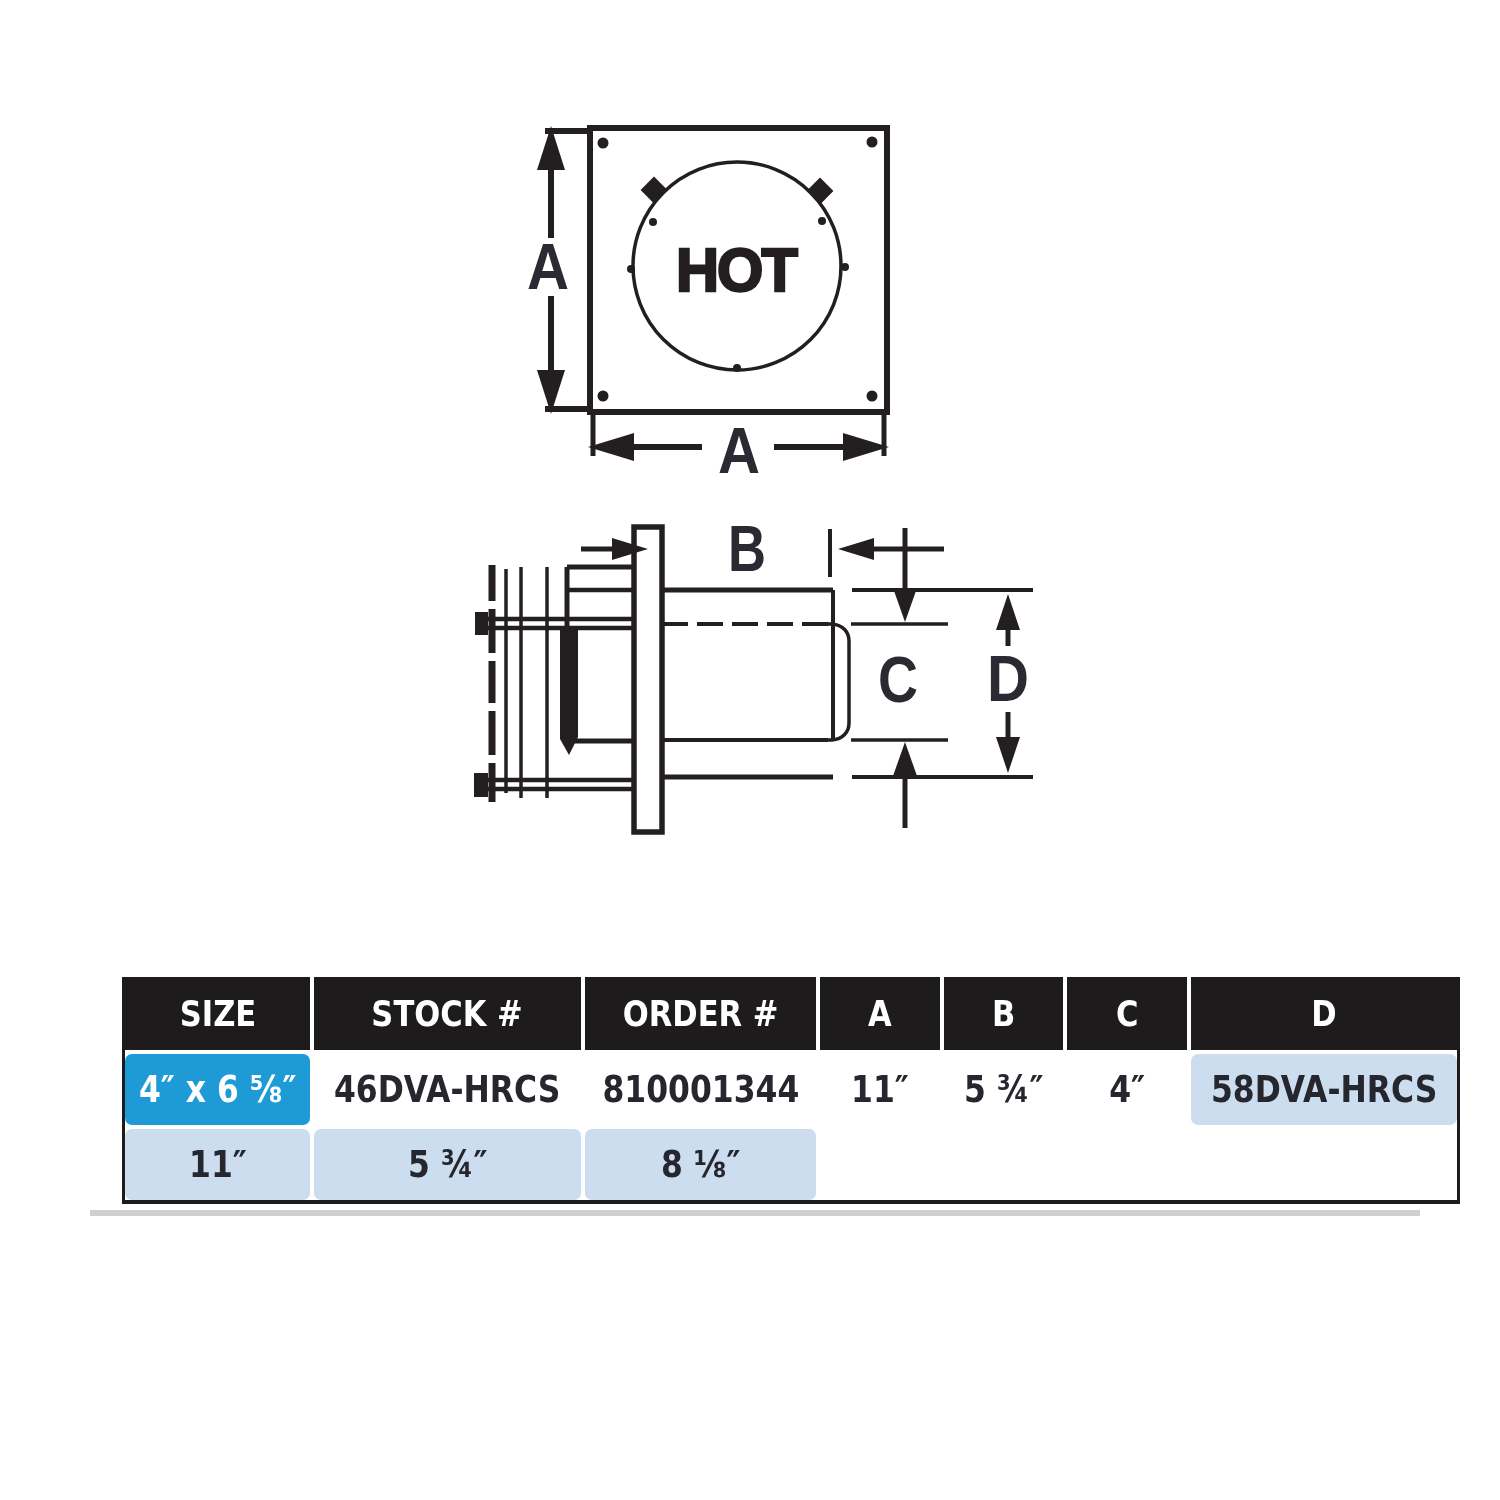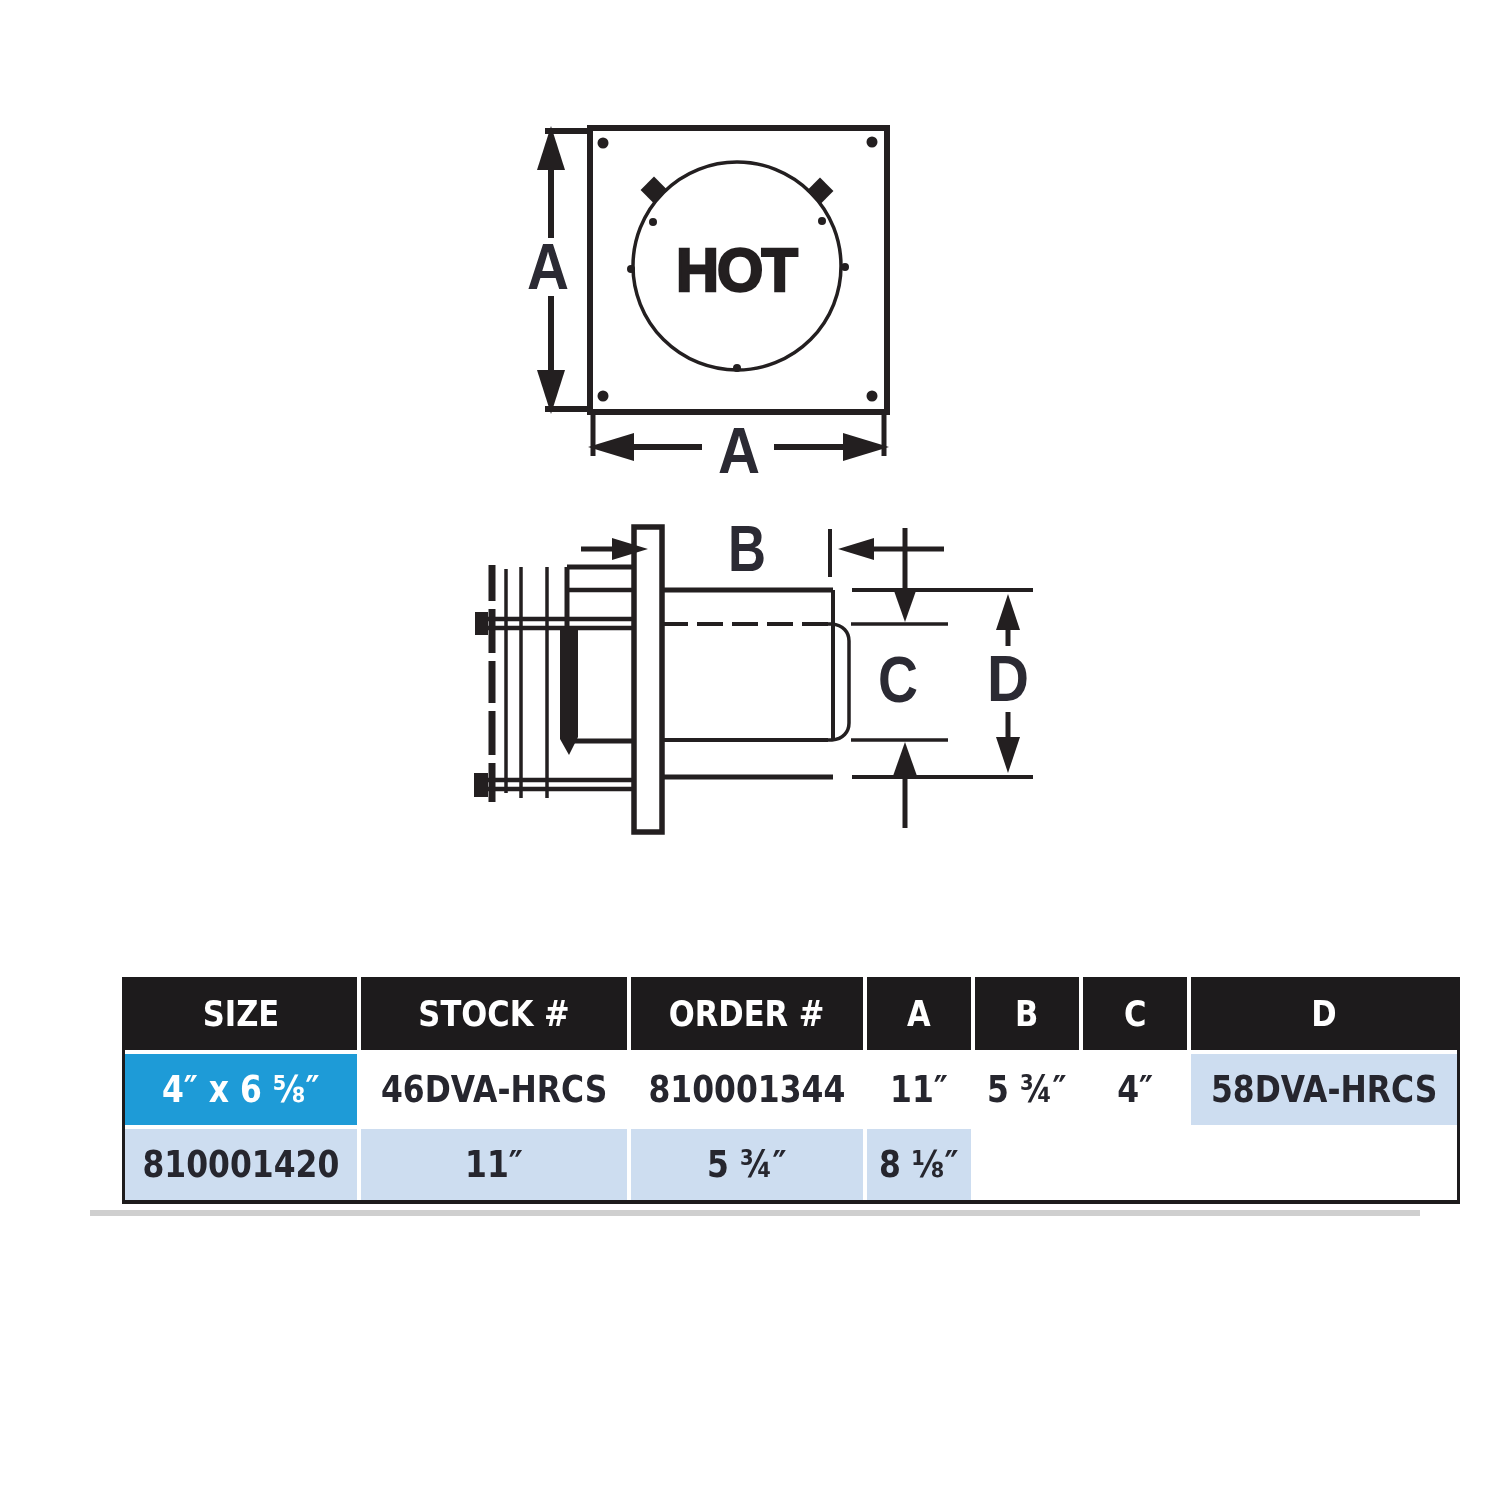--- a/index.html
+++ b/index.html
@@ -26,21 +26,21 @@
     border-left:3px solid var(--header-bg,#1d1b1c);
     border-right:3px solid var(--header-bg,#1d1b1c);
     border-bottom:4px solid var(--header-bg,#1d1b1c);
     margin-left:40px;
   }
   .th,.td{
     display:flex;align-items:center;justify-content:center;
     font-family:"DejaVu Sans","Liberation Sans",sans-serif;font-weight:bold;
   }
   .th{background:var(--header-bg,#1d1b1c);color:var(--header-text,#fff);height:73px;font-size:36px;}
-  .td{background:#ffffff;color:var(--cell-text,#26262e);height:71px;font-size:37px;}
+  .td{background:#ffffff;color:var(--cell-text,#26262e);height:71px;font-size:37px;border-radius:7px;}
   .td.col-size{background:var(--accent-blue,#1e9bd7);color:#ffffff;}
   .td.tint{background:var(--row-tint,#cdddf0);text-align:right;}
   .th span,.td span{display:inline-block;transform:scaleX(.85);white-space:nowrap;}
   .table-shadow{
     position:absolute;left:90px;top:1210px;width:1330px;height:6px;
     background:var(--shadow-gray,#cfcfcf);
   }
 </style>
 </head>
 <body>
@@ -202,23 +202,20 @@
         <span>5 ¾″</span>
       </div>
     <div class="td">
         <span>4″</span>
       </div>
 
     <div class="td tint">
         <span>58DVA-HRCS</span>
       </div>
     <div class="td tint">
-        <span>810001420</span>
-      </div>
-    <div class="td tint">
         <span>11″</span>
       </div>
     <div class="td tint">
         <span>5 ¾″</span>
       </div>
     <div class="td tint">
         <span>8 ⅛″</span>
       </div>
   </div>
 

